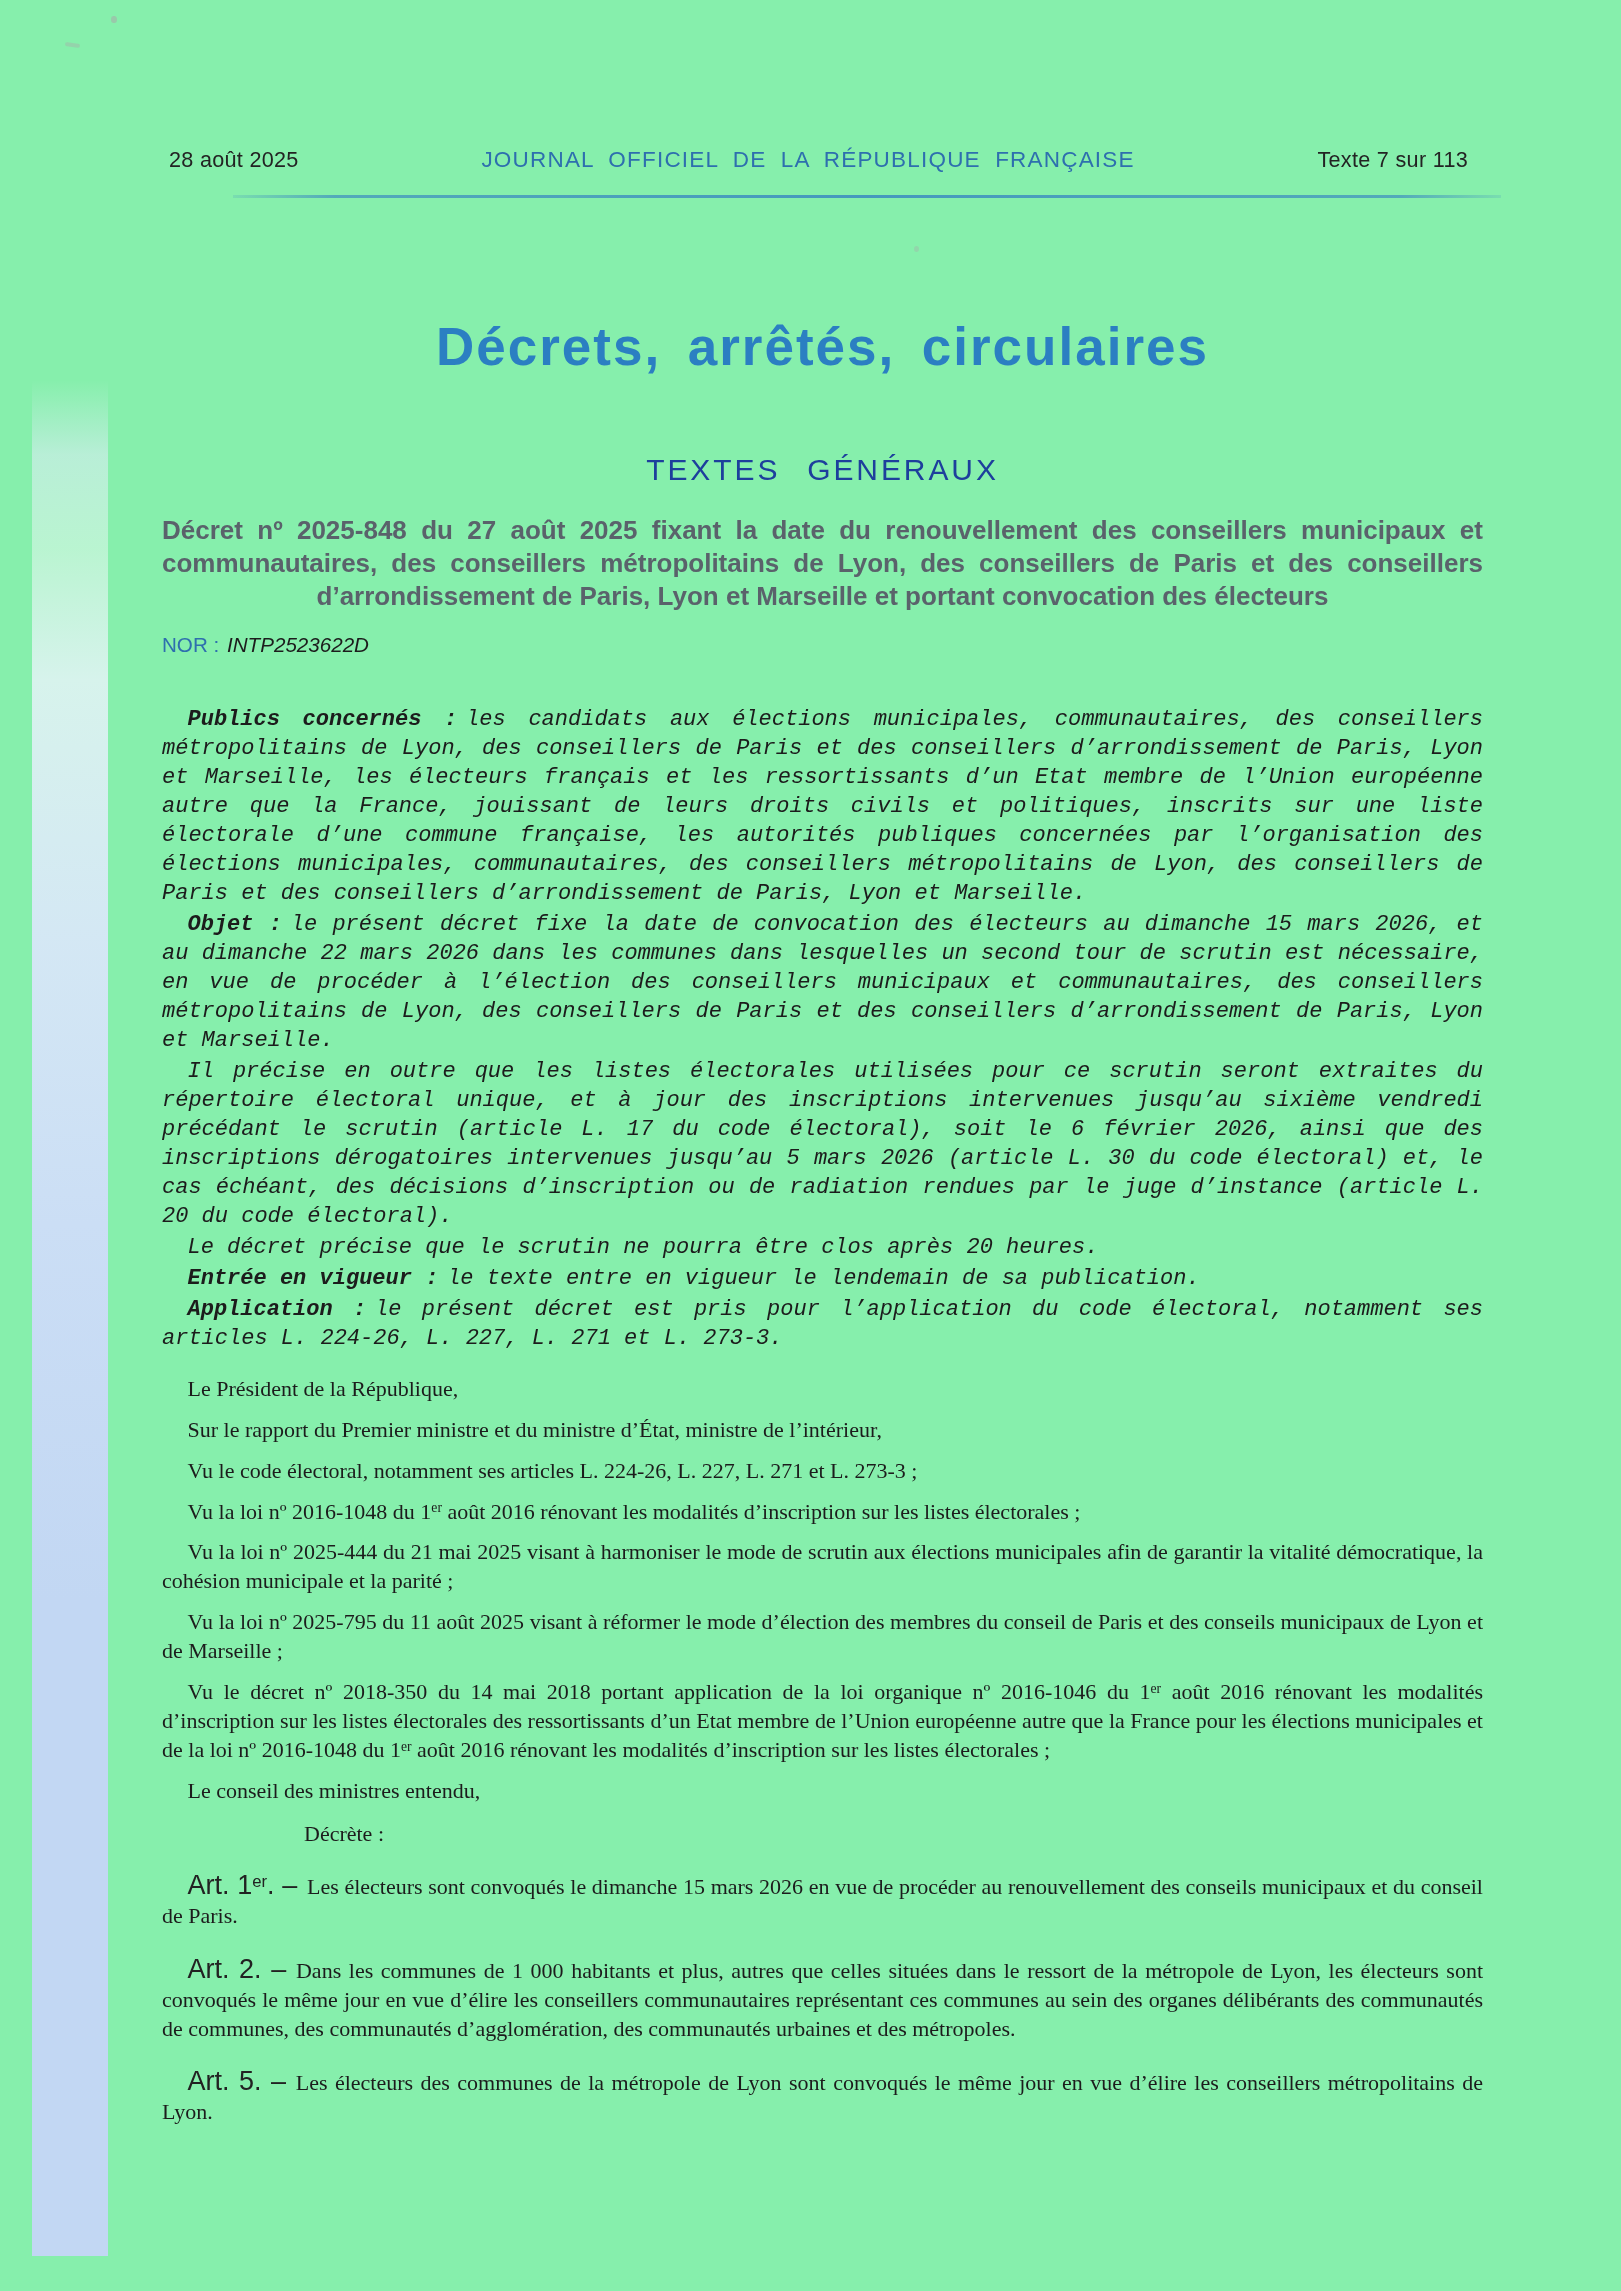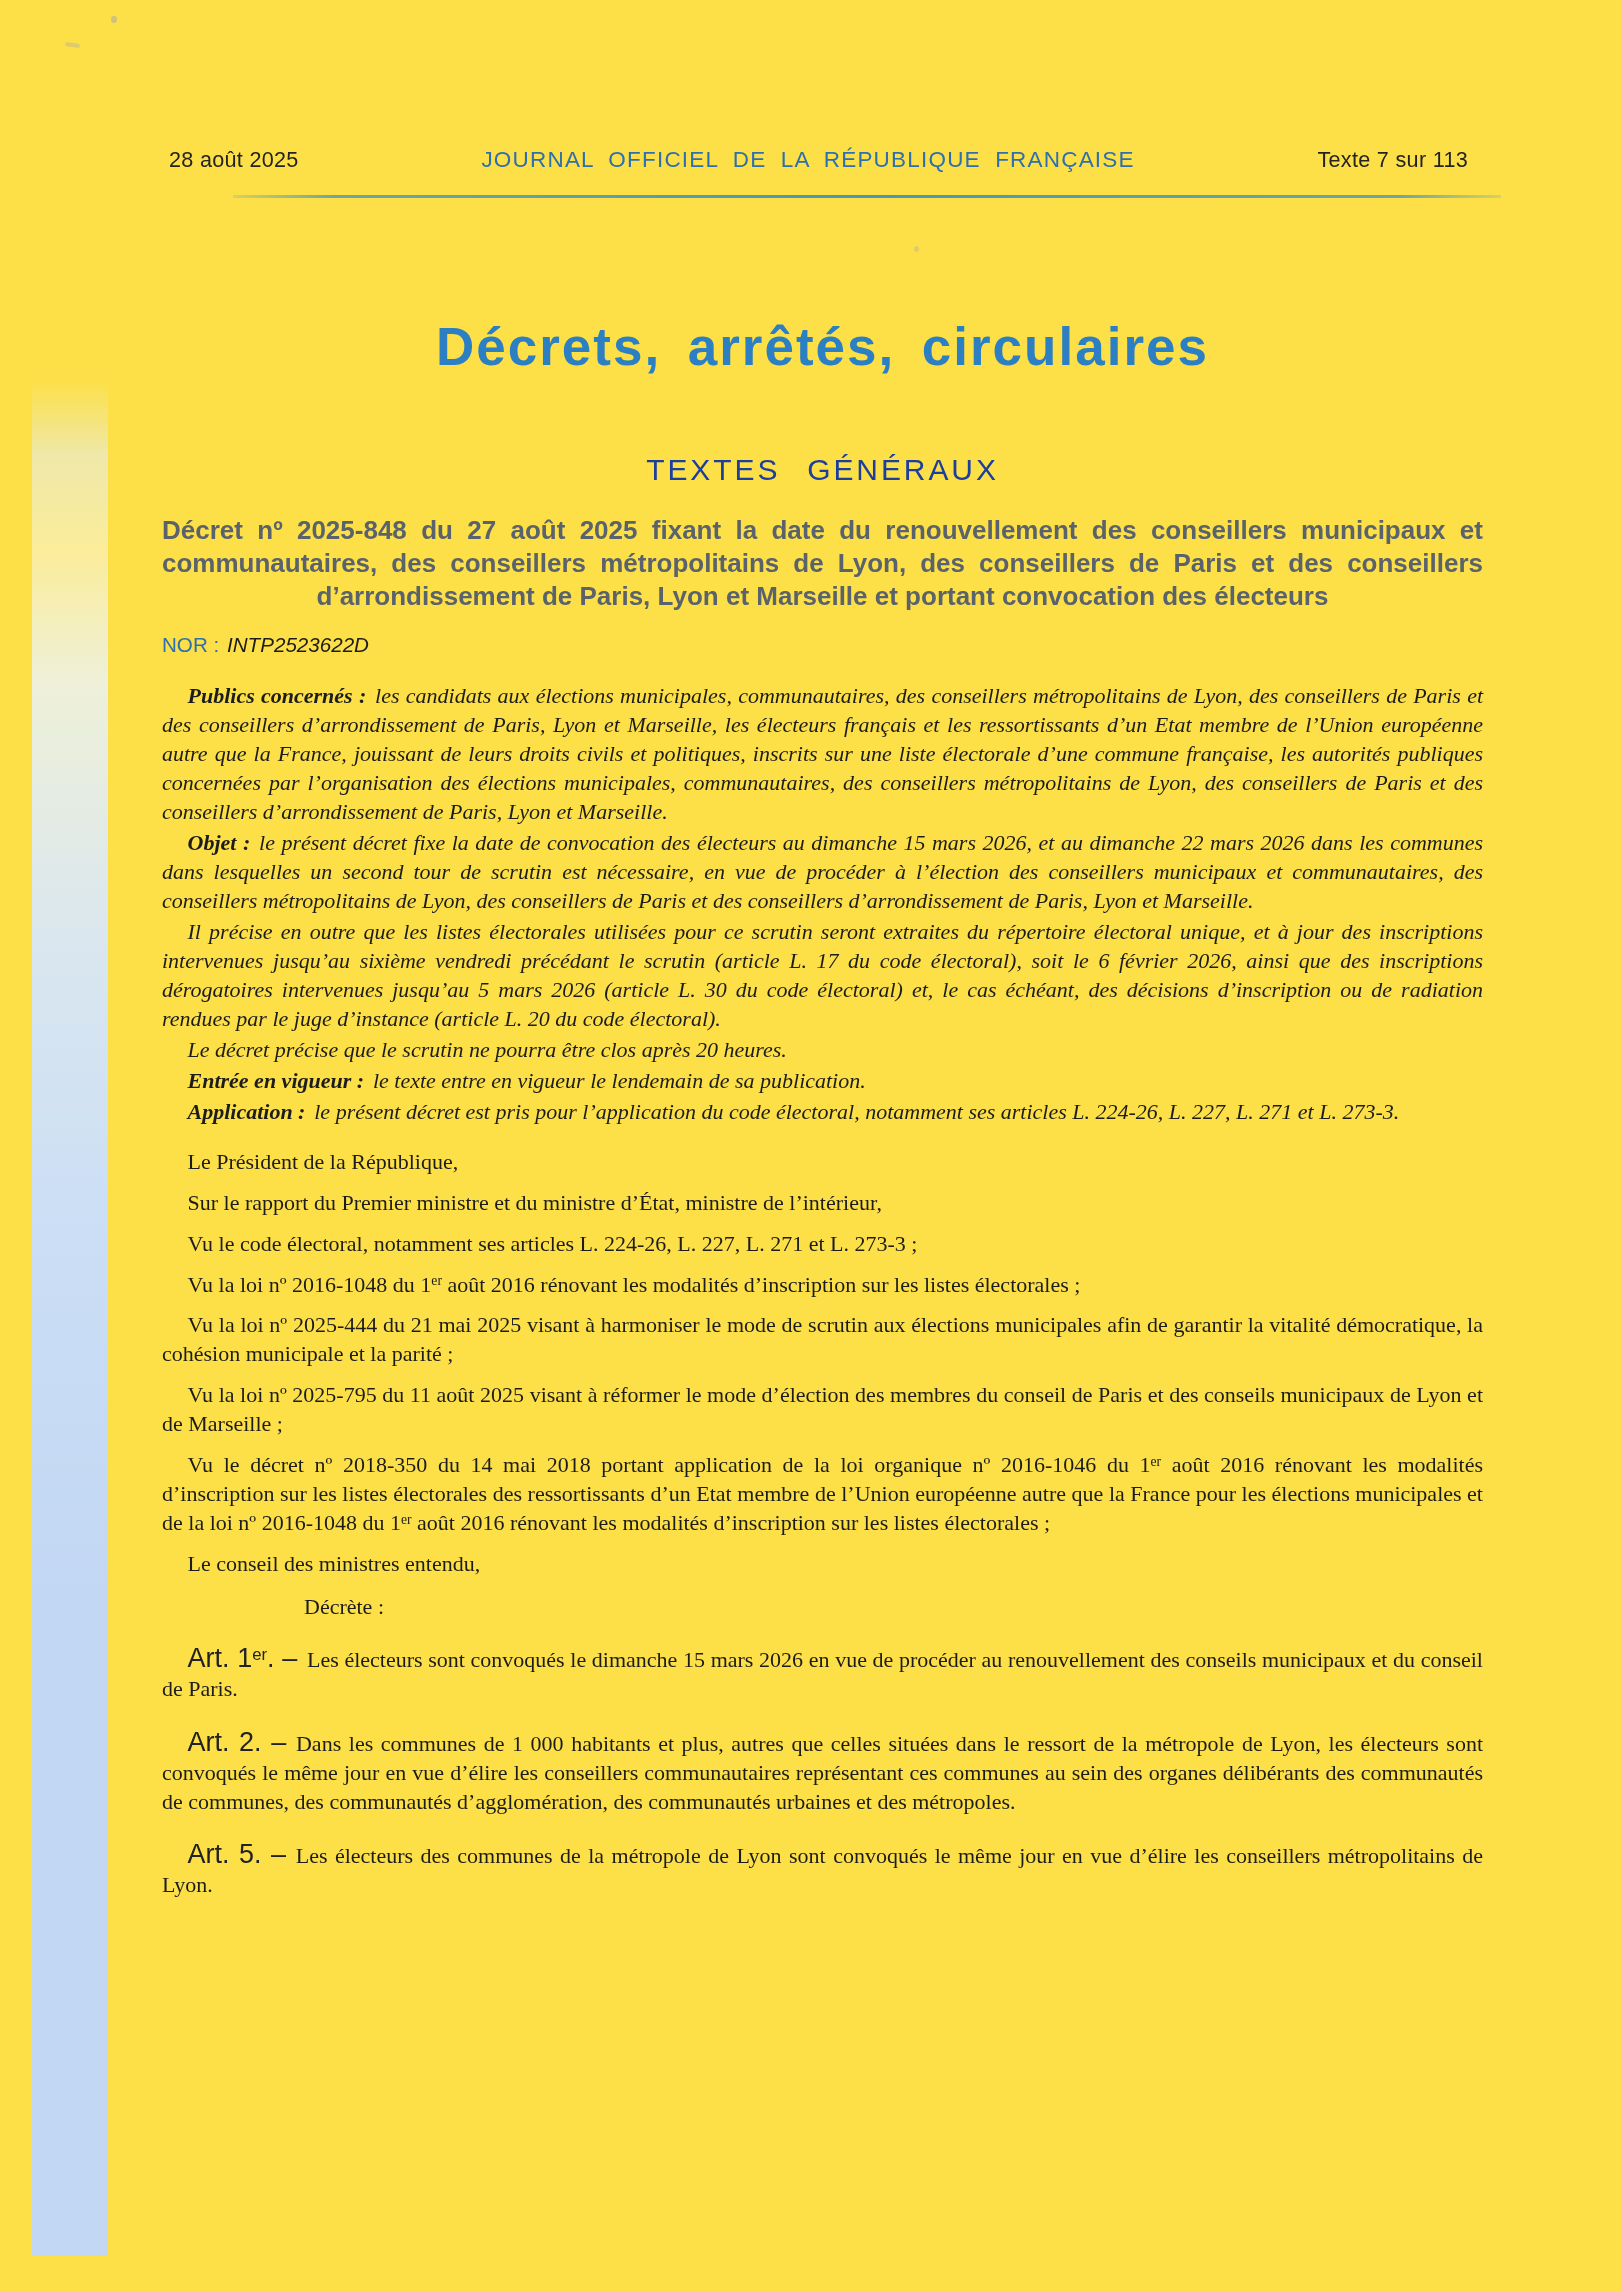--- a/index.html
+++ b/index.html
@@ -1,20 +1,20 @@
 <!DOCTYPE html>
 <html lang="fr" style="--header_blue: #2e6fae; --section_title_blue: #2b7fc2; --navy: #1d3f9c; --decree_gray: #5a626b; --rule_teal: #4598bd; --strip_blue: #c2d7f3; --text_black: #1c1c1c;"><head>
 <meta charset="utf-8">
 <style>
   html,body{margin:0;padding:0;}
   body{background:#e8e8e8;}
   .page{
     position:relative;
     width:1621px;height:2292px;
-    background:#fde047;
+    background:#86efac;
     overflow:hidden;
     font-family:"Liberation Serif", serif;
     color:var(--text_black,#1c1c1c);
   }
   
   .scan-strip{
     position:absolute;left:32px;top:380px;width:76px;height:1876px;
     background:linear-gradient(180deg,
       rgba(255,255,255,0) 0%,
       rgba(226,238,250,0.55) 4%,
@@ -84,21 +84,21 @@
     text-align:justify;text-align-last:center;
   }
   .nor-line{
     margin:19.6px 0 0;
     font-family:"Liberation Sans",sans-serif;font-size:20.6px;
   }
   .nor-label{color:var(--header_blue,#2e6fae);}
   .nor-value{color:#1c1c1c;font-style:italic;margin-left:7.8px;}
 
   p{margin:0;}
-  .notice{margin-top:24px;}
+  .notice{margin-top:48px;font-family:Liberation Mono, monospace;}
   .notice p{
     font-style:italic;font-size:22px;line-height:29px;
     text-align:justify;text-indent:25.5px;margin-top:2px;
   }
   .lead{font-weight:bold;margin-right:8.8px;}
 
   .preamble p{
     font-size:22px;line-height:29px;text-align:justify;
     text-indent:25.5px;margin-top:11.8px;
   }

